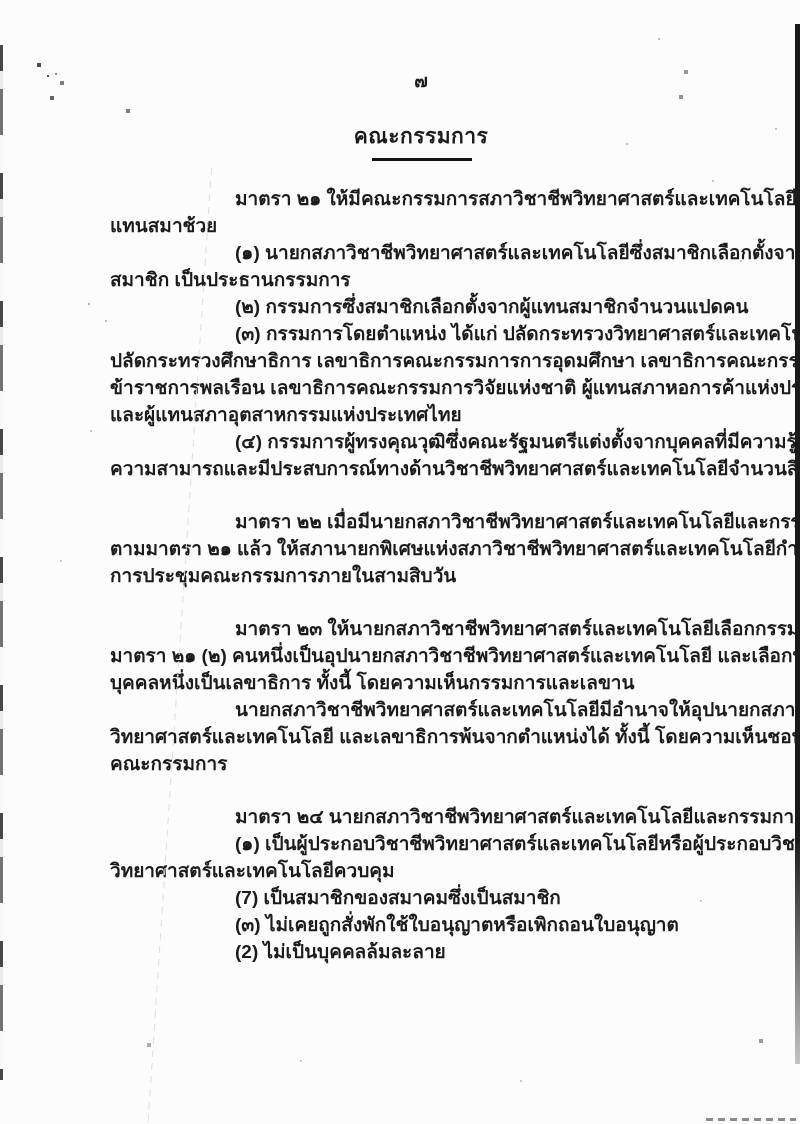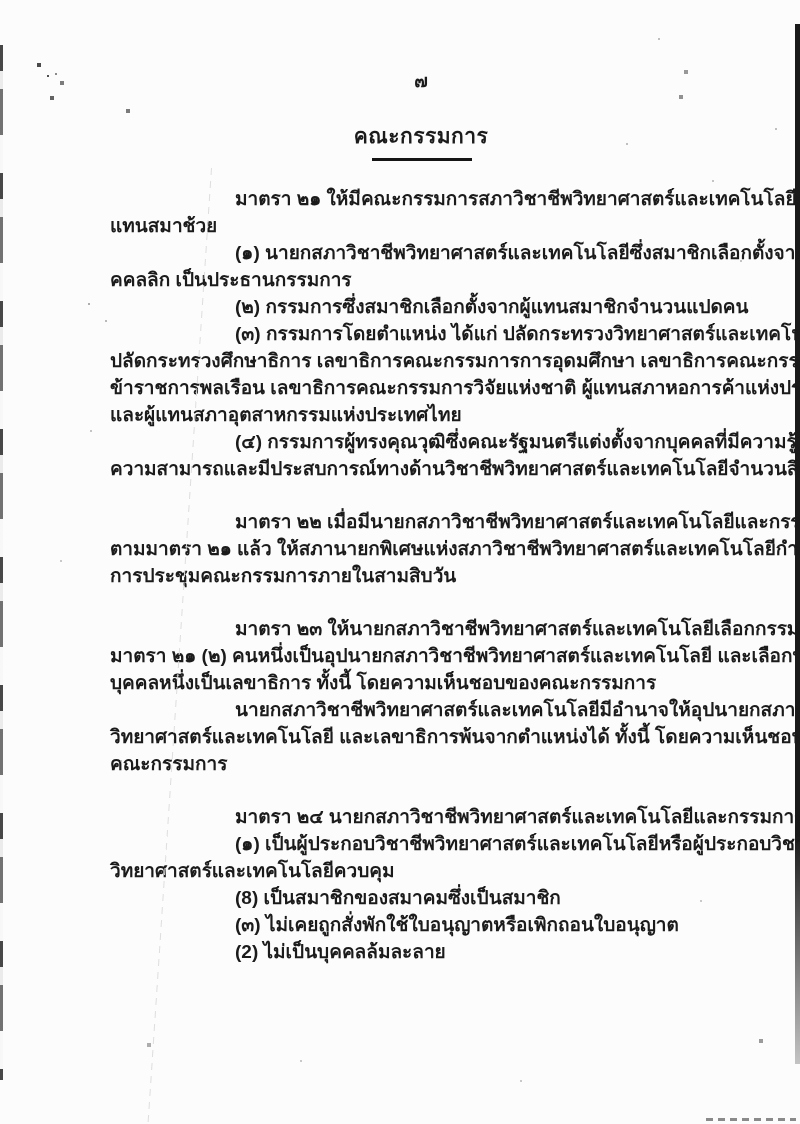--- a/index.html
+++ b/index.html
@@ -111,50 +111,50 @@
 
   <div class="heading">คณะกรรมการ</div>
   <div class="heading-rule"></div>
 
   <div class="body">
 
     <div class="sec">
       <div class="ln ind">มาตรา ๒๑  ให้มีคณะกรรมการสภาวิชาชีพวิทยาศาสตร์และเทคโนโลยี</div>
       <div class="ln">แทนสมาช้วย</div>
       <div class="ln ind">(๑) นายกสภาวิชาชีพวิทยาศาสตร์และเทคโนโลยีซึ่งสมาชิกเลือกตั้งจากผู้แทน</div>
-      <div class="ln">คคลลิก เป็นประธานกรรมการ</div>
+      <div class="ln">สมาชิก เป็นประธานกรรมการ</div>
       <div class="ln ind">(๒) กรรมการซึ่งสมาชิกเลือกตั้งจากผู้แทนสมาชิกจำนวนแปดคน</div>
       <div class="ln ind">(๓) กรรมการโดยตำแหน่ง ได้แก่ ปลัดกระทรวงวิทยาศาสตร์และเทคโนโลยี</div>
       <div class="ln">ปลัดกระทรวงศึกษาธิการ เลขาธิการคณะกรรมการการอุดมศึกษา เลขาธิการคณะกรรมการ</div>
       <div class="ln">ข้าราชการพลเรือน เลขาธิการคณะกรรมการวิจัยแห่งชาติ ผู้แทนสภาหอการค้าแห่งประเทศไทย</div>
       <div class="ln">และผู้แทนสภาอุตสาหกรรมแห่งประเทศไทย</div>
       <div class="ln ind">(๔) กรรมการผู้ทรงคุณวุฒิซึ่งคณะรัฐมนตรีแต่งตั้งจากบุคคลที่มีความรู้</div>
       <div class="ln">ความสามารถและมีประสบการณ์ทางด้านวิชาชีพวิทยาศาสตร์และเทคโนโลยีจำนวนสี่คน</div>
     </div>
 
     <div class="sec">
       <div class="ln ind">มาตรา ๒๒  เมื่อมีนายกสภาวิชาชีพวิทยาศาสตร์และเทคโนโลยีและกรรมการ</div>
       <div class="ln">ตามมาตรา ๒๑ แล้ว ให้สภานายกพิเศษแห่งสภาวิชาชีพวิทยาศาสตร์และเทคโนโลยีกำหนดให้มี</div>
       <div class="ln">การประชุมคณะกรรมการภายในสามสิบวัน</div>
     </div>
 
     <div class="sec">
       <div class="ln ind">มาตรา ๒๓  ให้นายกสภาวิชาชีพวิทยาศาสตร์และเทคโนโลยีเลือกกรรมการตาม</div>
       <div class="ln">มาตรา ๒๑ (๒) คนหนึ่งเป็นอุปนายกสภาวิชาชีพวิทยาศาสตร์และเทคโนโลยี  และเลือกบุคคลใด</div>
-      <div class="ln">บุคคลหนึ่งเป็นเลขาธิการ  ทั้งนี้ โดยความเห็นชอบของคณะกรรมการ</div>
+      <div class="ln">บุคคลหนึ่งเป็นเลขาธิการ  ทั้งนี้ โดยความเห็นกรรมการและเลขาน</div>
       <div class="ln ind">นายกสภาวิชาชีพวิทยาศาสตร์และเทคโนโลยีมีอำนาจให้อุปนายกสภาวิชาชีพ</div>
       <div class="ln">วิทยาศาสตร์และเทคโนโลยี และเลขาธิการพ้นจากตำแหน่งได้ ทั้งนี้ โดยความเห็นชอบของ</div>
       <div class="ln">คณะกรรมการ</div>
     </div>
 
     <div class="sec">
       <div class="ln ind">มาตรา ๒๔  นายกสภาวิชาชีพวิทยาศาสตร์และเทคโนโลยีและกรรมการตาม</div>
       <div class="ln ind">(๑) เป็นผู้ประกอบวิชาชีพวิทยาศาสตร์และเทคโนโลยีหรือผู้ประกอบวิชาชีพ</div>
       <div class="ln">วิทยาศาสตร์และเทคโนโลยีควบคุม</div>
-      <div class="ln ind">(8) เป็นสมาชิกของสมาคมซึ่งเป็นสมาชิก</div>
+      <div class="ln ind">(7) เป็นสมาชิกของสมาคมซึ่งเป็นสมาชิก</div>
       <div class="ln ind">(๓) ไม่เคยถูกสั่งพักใช้ใบอนุญาตหรือเพิกถอนใบอนุญาต</div>
       <div class="ln ind">(2) ไม่เป็นบุคคลล้มละลาย</div>
     </div>
 
   </div>
 
   <div class="edge-left"></div>
   <div class="edge-right"></div>
   <div class="fold-line"></div>
   <div class="bottom-dashes"></div>

